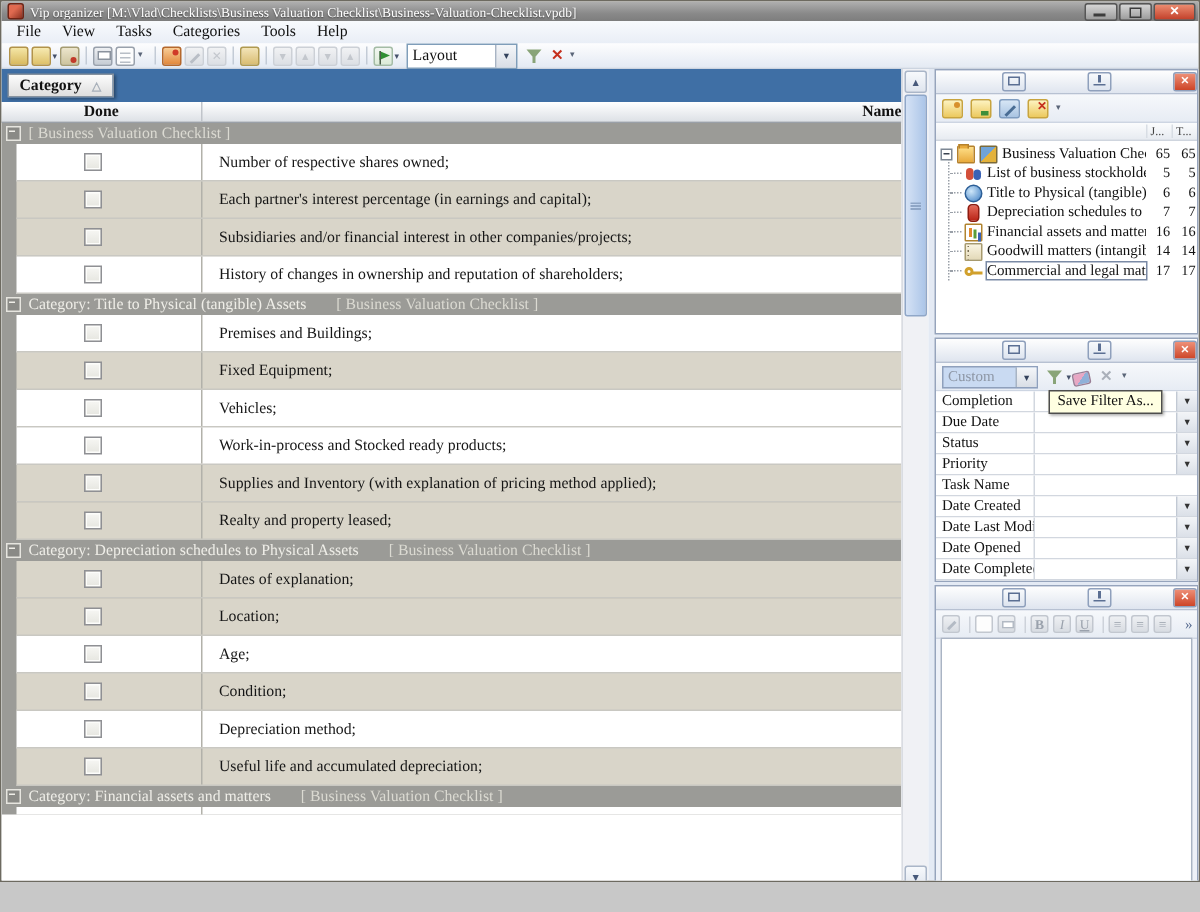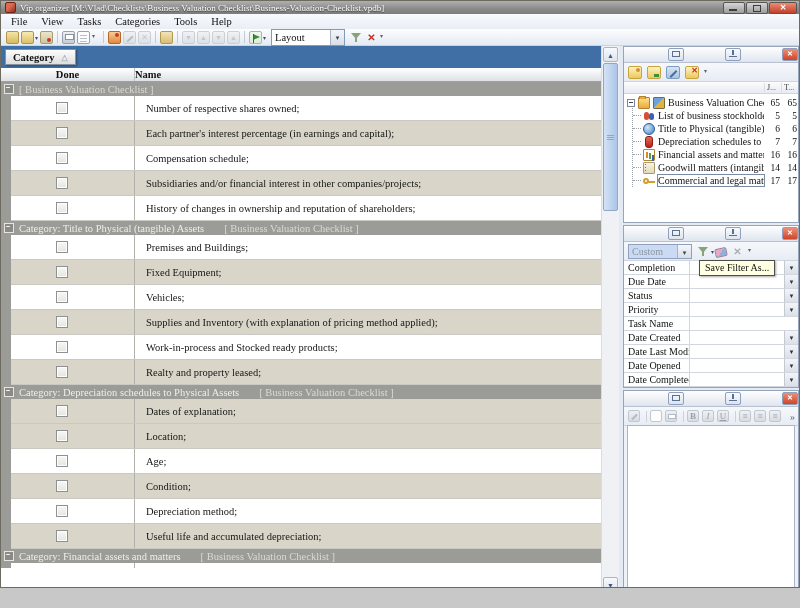--- a/index.html
+++ b/index.html
@@ -66,21 +66,21 @@
   .groupbar{position:absolute;left:0;top:45px;width:600px;height:22px;background:#3f6fa5;}
   .groupbtn{position:absolute;left:4px;top:3px;height:16px;box-sizing:border-box;display:flex;align-items:center;
     padding:0 7px;background:linear-gradient(#fcfcfc,#dedede);border:1px solid #86929f;
     font-weight:bold;font-size:10.5px;color:#111;box-shadow:1px 1px 2px rgba(0,0,0,.35);}
   .groupbtn::after{content:'△';margin-left:7px;font-size:8px;color:#a8b0ba;}
   
   .colheaders{position:absolute;left:0;top:67px;width:600px;height:14px;display:flex;
     background:linear-gradient(#ffffff,#dde1e6);border-bottom:1px solid #9aa0a8;box-sizing:border-box;
     font-weight:bold;font-size:10.5px;color:#111;}
   .colh-done{width:134px;flex:none;text-align:center;line-height:13px;border-right:1px solid #c0c4ca;box-sizing:border-box;}
-  .colh-name{flex:1;text-align:left;line-height:13px;}
+  .colh-name{flex:1;text-align:right;line-height:13px;}
   
   .list{position:absolute;left:0;top:81px;width:600px;height:511px;overflow:hidden;background:#fff;}
   .ghead{height:14px;background:#9b9b97;color:#efeee8;display:flex;align-items:center;font-size:10.5px;}
   .gexp{width:8px;height:8px;flex:none;margin:0 5px 0 3px;border:1px solid #e6e5df;position:relative;background:#8a8a86;}
   .gexp::before{content:'';position:absolute;left:1px;top:2px;width:4px;height:1px;background:#efeee8;}
   .gname{margin-right:20px;white-space:nowrap;}
   .gbracket{color:#dbdad2;white-space:nowrap;}
   .grp-body{background:#9b9b97;}
   .trow{height:25px;margin-left:10px;display:flex;align-items:stretch;border-bottom:1px solid #c9c8c2;box-sizing:border-box;}
   .trow.white{background:#fff;}
@@ -306,26 +306,20 @@
             <span class="cbx"></span>
           </span>
           <span class="name-cell">Number of respective shares owned;</span>
         </div>
         <div class="trow beige">
           <span class="done-cell">
             <span class="cbx"></span>
           </span>
           <span class="name-cell">Each partner's interest percentage (in earnings and capital);</span>
         </div>
-        <div class="trow white">
-          <span class="done-cell">
-            <span class="cbx"></span>
-          </span>
-          <span class="name-cell">Compensation schedule;</span>
-        </div>
         <div class="trow beige">
           <span class="done-cell">
             <span class="cbx"></span>
           </span>
           <span class="name-cell">Subsidiaries and/or financial interest in other companies/projects;</span>
         </div>
         <div class="trow white">
           <span class="done-cell">
             <span class="cbx"></span>
           </span>
@@ -349,31 +343,31 @@
             <span class="cbx"></span>
           </span>
           <span class="name-cell">Fixed Equipment;</span>
         </div>
         <div class="trow white">
           <span class="done-cell">
             <span class="cbx"></span>
           </span>
           <span class="name-cell">Vehicles;</span>
         </div>
+        <div class="trow white">
+          <span class="done-cell">
+            <span class="cbx"></span>
+          </span>
+          <span class="name-cell">Work-in-process and Stocked ready products;</span>
+        </div>
         <div class="trow beige">
           <span class="done-cell">
             <span class="cbx"></span>
           </span>
           <span class="name-cell">Supplies and Inventory (with explanation of pricing method applied);</span>
-        </div>
-        <div class="trow white">
-          <span class="done-cell">
-            <span class="cbx"></span>
-          </span>
-          <span class="name-cell">Work-in-process and Stocked ready products;</span>
         </div>
         <div class="trow beige">
           <span class="done-cell">
             <span class="cbx"></span>
           </span>
           <span class="name-cell">Realty and property leased;</span>
         </div>
       </div>
       <div class="ghead">
         <span class="gexp"></span>

